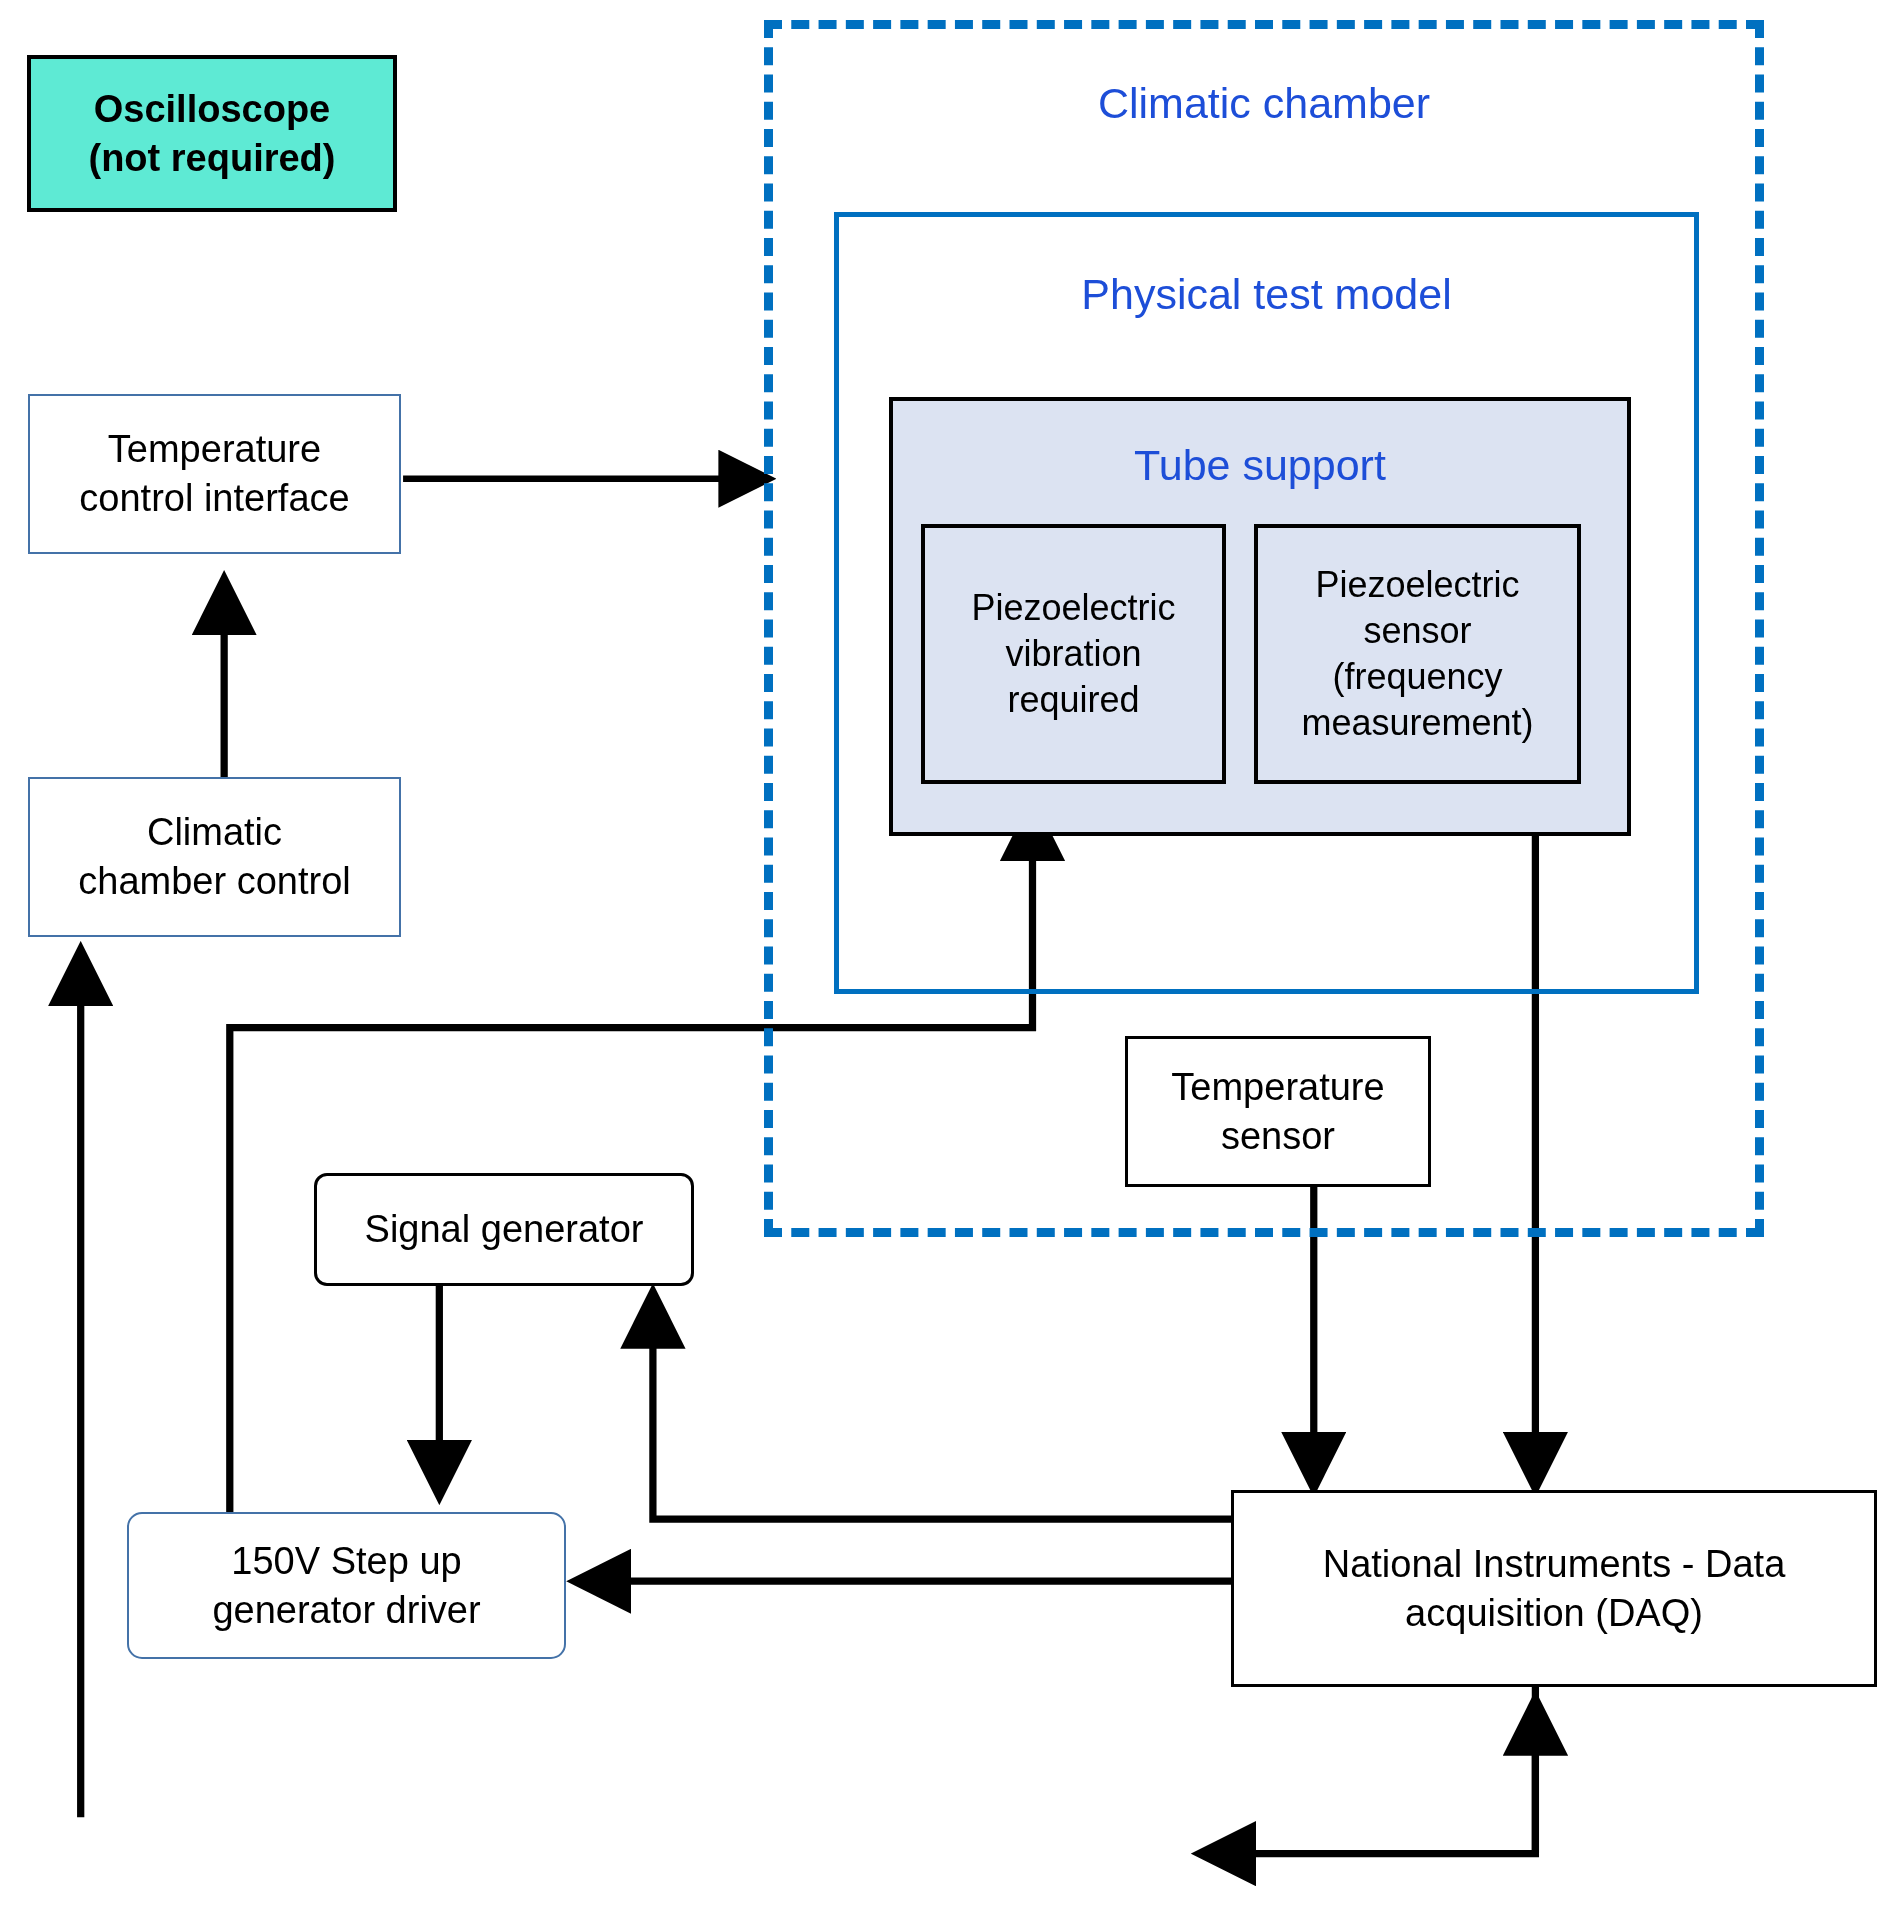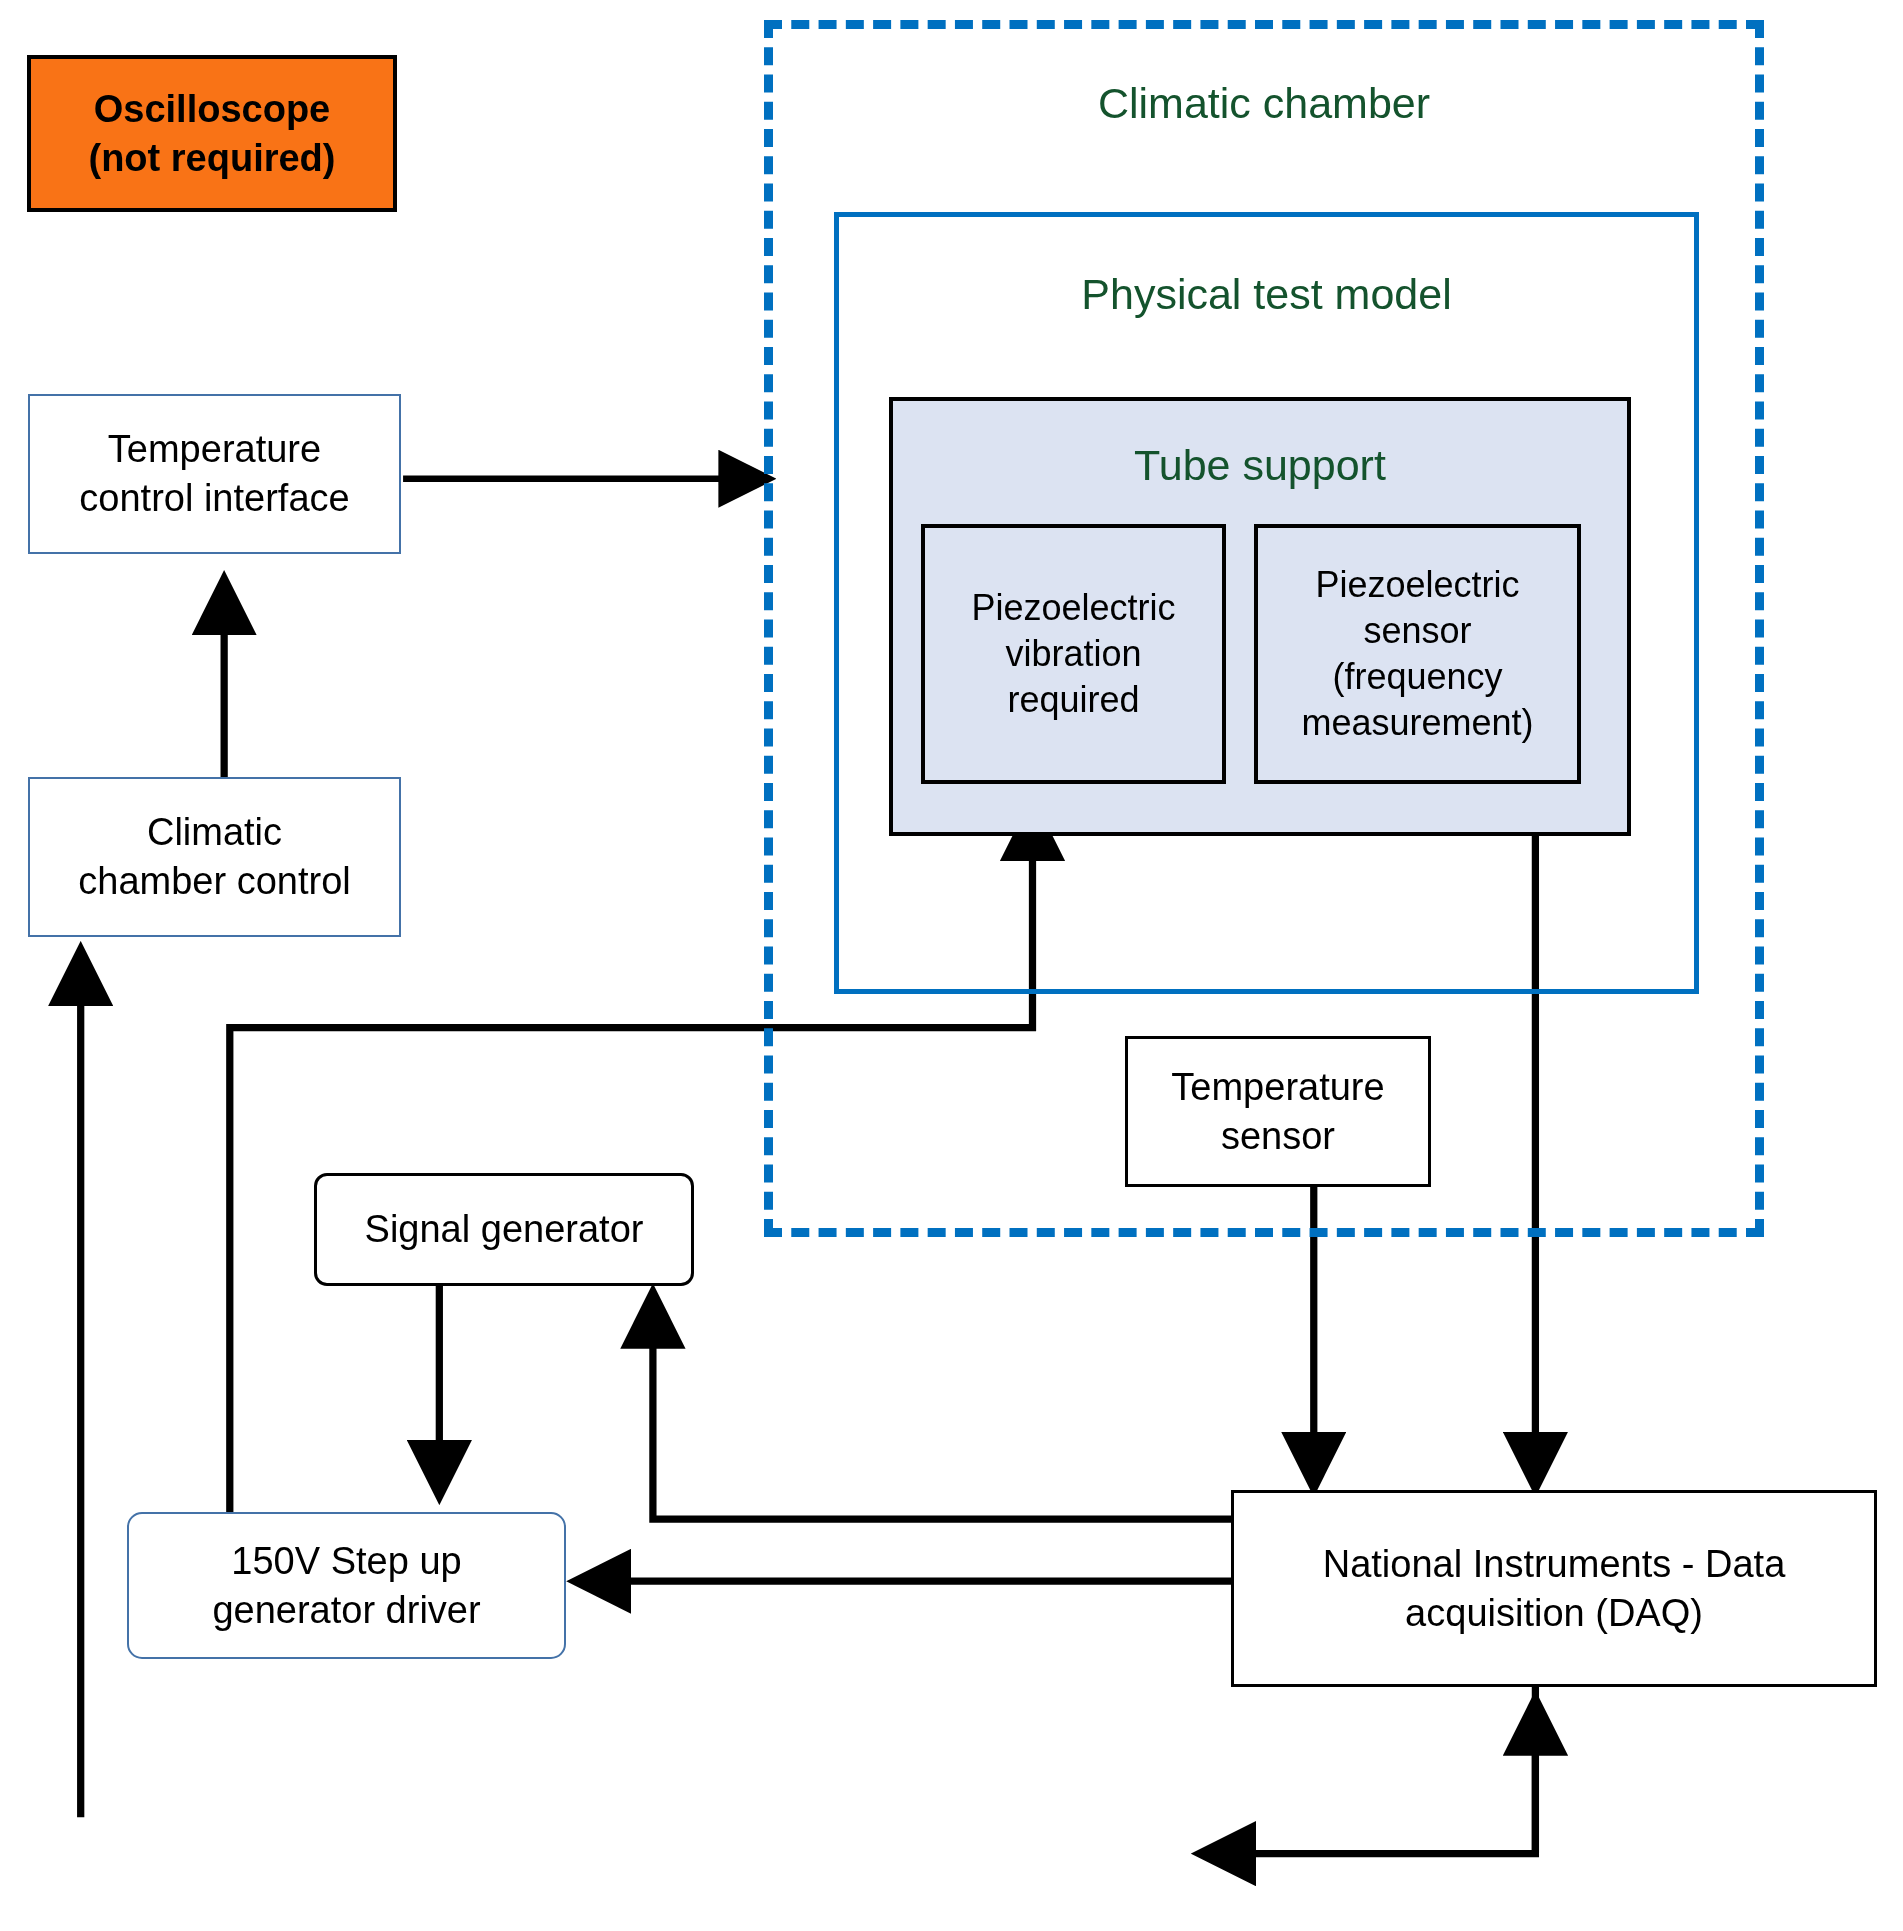--- a/index.html
+++ b/index.html
@@ -44,33 +44,33 @@
   .blue-outline {
     border: 2.4px solid #4472a8;
     background: #ffffff;
   }
   .black-outline {
     border: 3.2px solid #000000;
     background: #ffffff;
   }
   .grey-fill {
     border: 4.8px solid #000000;
-    background: #f97316;
+    background: #5eead4;
   }
   .inner-black {
     border: 4.8px solid #000000;
     background: #dce3f2;
   }
   
   .frame-title {
     position: absolute;
     left: 0;
     right: 0;
     text-align: center;
-    color: #14532d;
+    color: #1d4ed8;
   }
   .t44 { font-size: 36px; }
   .t46 { font-size: 38px; }
   .t52 { font-size: 43px; }
   .bold { font-weight: bold; }
   svg.wires {
     position: absolute;
     left: 0;
     top: 0;
     width: 1903px;

